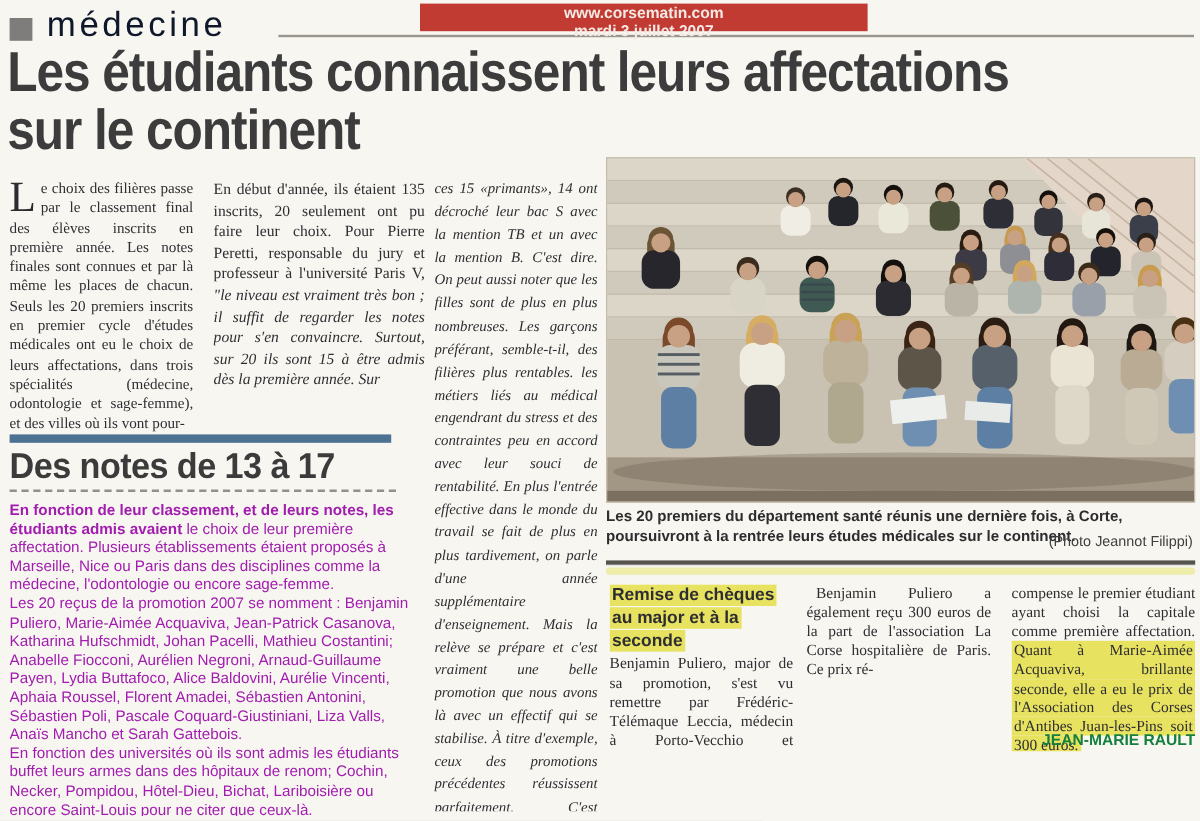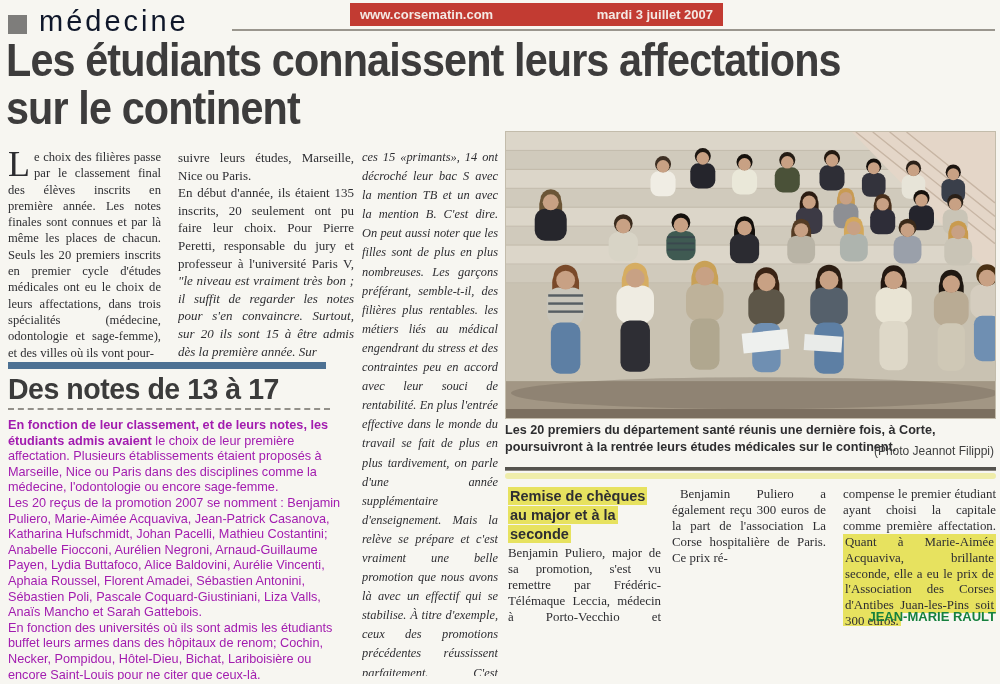--- a/index.html
+++ b/index.html
@@ -6,21 +6,21 @@
   #page{position:relative;width:1000px;height:684px;background:#f7f6f1;overflow:hidden;
         font-family:"Liberation Serif",serif;color:#2e2e32;}
   
   .kicker{position:absolute;left:8px;top:5px;display:flex;align-items:center;}
   .sq{width:19px;height:19px;background:#7e7d7b;display:inline-block;margin-right:12px;margin-top:5px;}
   .kicker-label{font-family:"Liberation Sans",sans-serif;font-size:29px;font-weight:400;
         color:#0f172a;letter-spacing:3px;}
   .toprule{position:absolute;left:232px;top:29px;width:763px;height:2px;background:#9a968e;}
   .redbar{position:absolute;left:350px;top:3px;width:373px;height:23px;background:#c23b32;
         display:flex;justify-content:space-between;align-items:center;padding:0 10px;box-sizing:border-box;
-        font-family:"Liberation Sans",sans-serif;font-weight:bold;font-size:13px;color:#f4e9e4;}
+        font-family:"Liberation Sans",sans-serif;font-weight:bold;font-size:13px;color:#f4e9e4;flex-direction:column;}
   
   .headline{position:absolute;left:6px;top:36px;margin:0;width:1135px;
         font-family:"Liberation Sans",sans-serif;font-weight:bold;font-size:47px;line-height:48px;
         letter-spacing:-1px;color:#3d3c3c;transform:scaleX(.88);transform-origin:left top;}
   
   .bodycol{position:absolute;text-align:justify;overflow:hidden;}
   .bodycol p{margin:0;}
   #col1{left:8px;top:149px;width:153px;height:211px;font-size:12.6px;line-height:16.3px;}
   #col2{left:178px;top:149px;width:176px;height:211px;font-size:13px;line-height:17.6px;}
   #col3{left:362px;top:148px;width:136px;height:528px;font-size:12.4px;line-height:19.1px;}
@@ -75,21 +75,20 @@
     <span>www.corsematin.com</span>
     <span>mardi 3 juillet 2007</span>
   </div>
 
   <h1 class="headline"><span>Les étudiants connaissent leurs affectations</span><br><span>sur le continent</span></h1>
 
   <div id="col1" class="bodycol">
     <p><span class="dropcap">L</span><span>e choix des filières passe par le classement final des élèves inscrits en première année. Les notes finales sont connues et par là même les places de chacun. Seuls les 20 premiers inscrits en premier cycle d'études médicales ont eu le choix de leurs affectations, dans trois spécialités (médecine, odontologie et sage-femme), et des villes où ils vont pour-</span></p>
   </div>
   <div id="col2" class="bodycol">
-    <p>suivre leurs études, Marseille, Nice ou Paris.</p>
     <p><span>En début d'année, ils étaient 135 inscrits, 20 seulement ont pu faire leur choix. Pour Pierre Peretti, responsable du jury et professeur à l'université Paris V, </span><span class="it">"le niveau est vraiment très bon ; il suffit de regarder les notes pour s'en convaincre. Surtout, sur 20 ils sont 15 à être admis dès la première année. Sur</span></p>
   </div>
   <div id="col3" class="bodycol">
     <p class="it">ces 15 «primants», 14 ont décroché leur bac S avec la mention TB et un avec la mention B. C'est dire. On peut aussi noter que les filles sont de plus en plus nombreuses. Les garçons préférant, semble-t-il, des filières plus rentables. les métiers liés au médical engendrant du stress et des contraintes peu en accord avec leur souci de rentabilité. En plus l'entrée effective dans le monde du travail se fait de plus en plus tardivement, on parle d'une année supplémentaire d'enseignement. Mais la relève se prépare et c'est vraiment une belle promotion que nous avons là avec un effectif qui se stabilise. À titre d'exemple, ceux des promotions précédentes réussissent parfaitement. C'est encourageant pour les suivants".</p>
 
   </div>
 
   <div class="bluebar"></div>
   <h2 class="notes-title">Des notes de 13 à 17</h2>
   <div class="notes-underline"></div>

